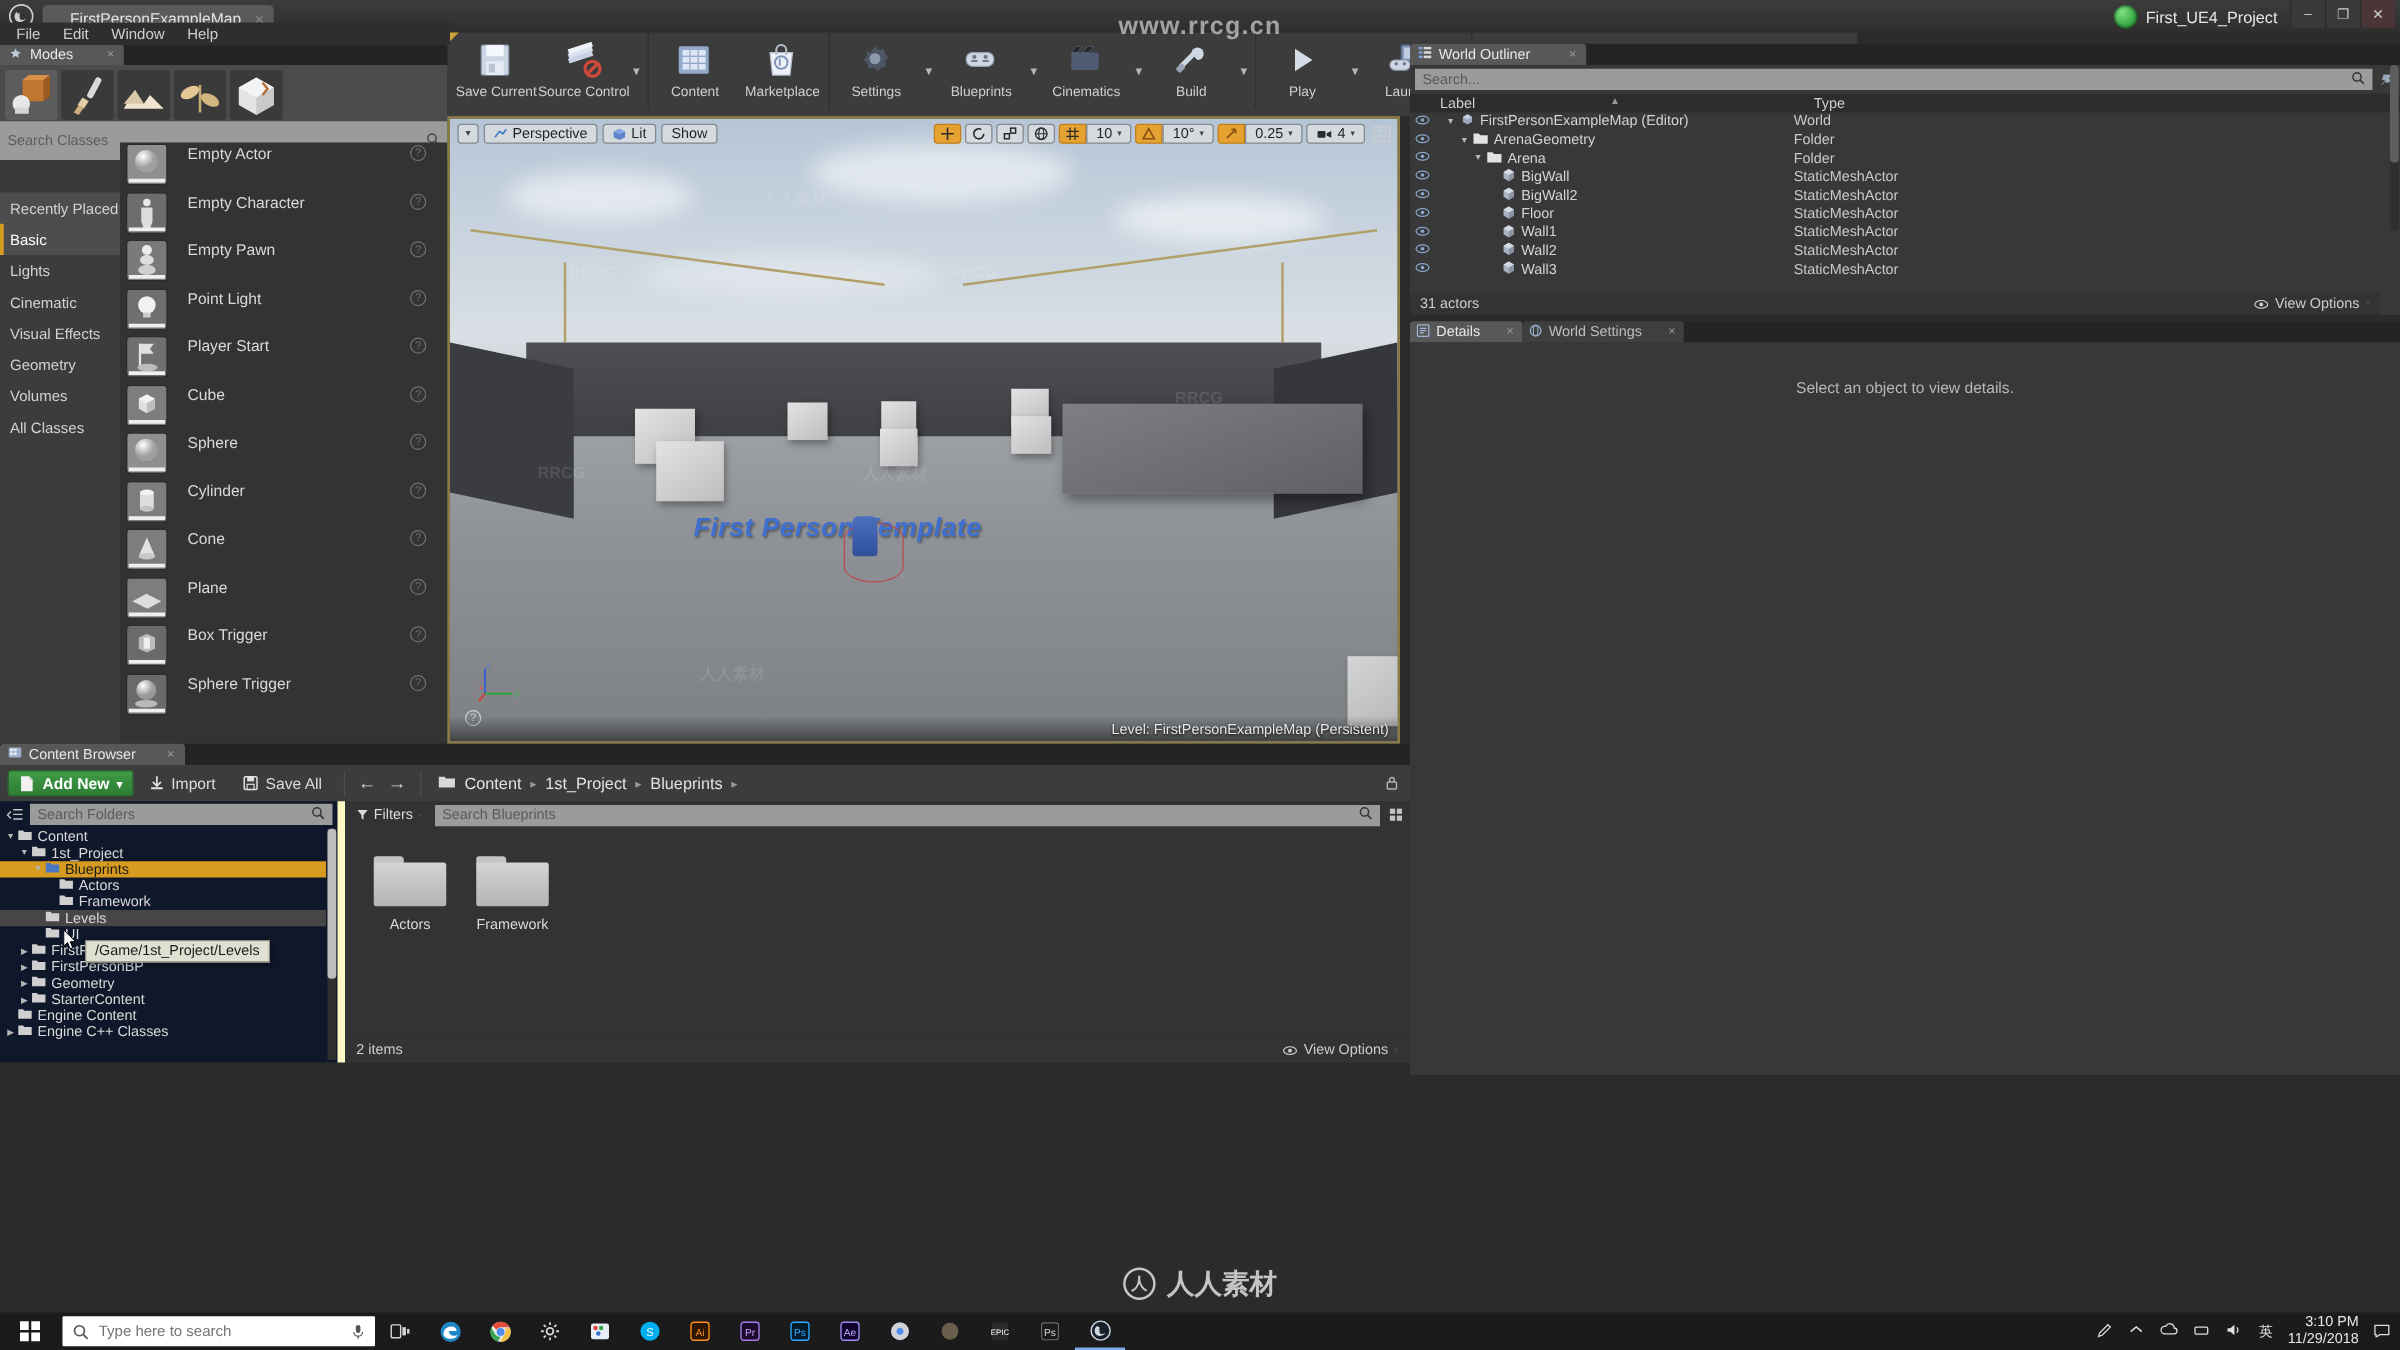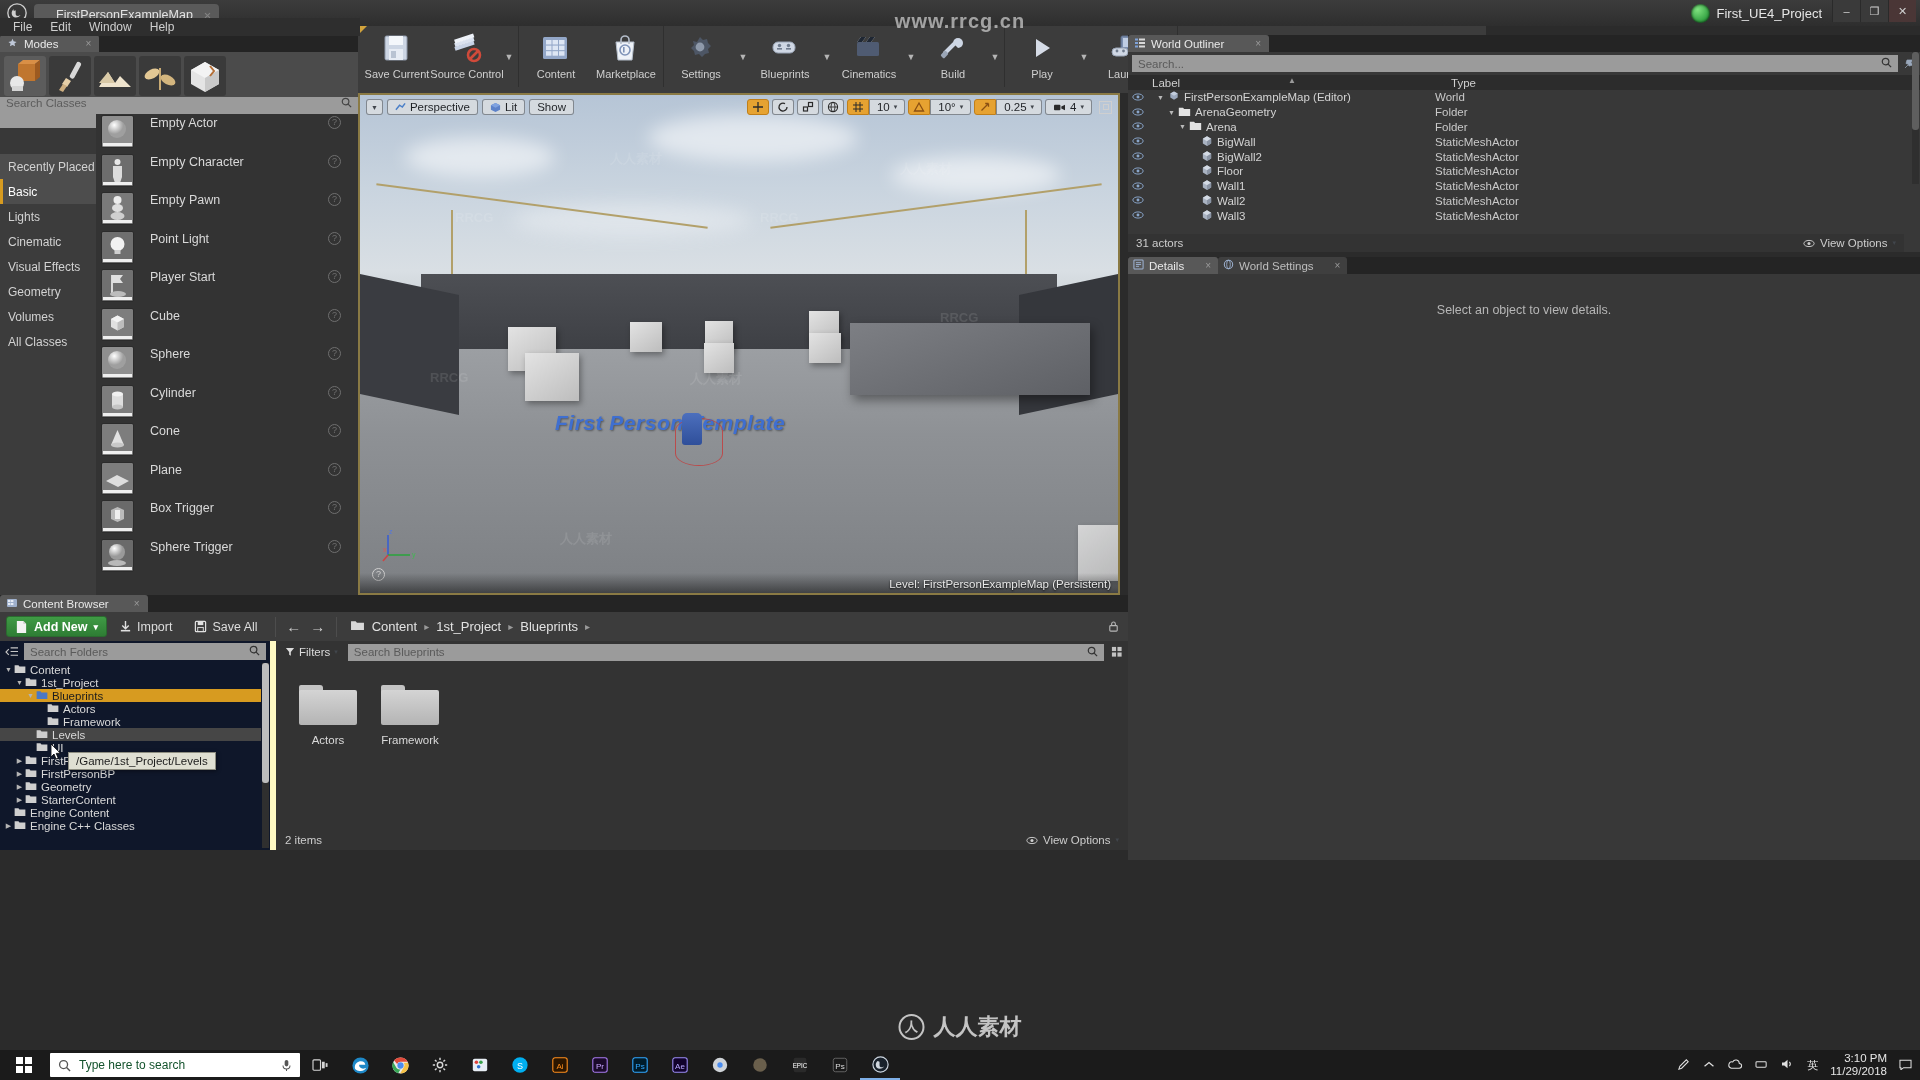--- a/index.html
+++ b/index.html
@@ -45,21 +45,21 @@
       display:flex; align-items:center; gap:5px; padding:0 8px 0 6px; border-radius:3px 3px 0 0;
       font-size:11.5px; color:#e8e8e8; }
   .modes-tab .x { margin-left:22px; color:#9a9a9a; font-size:10px; }
   .modes-icon { width:13px;height:13px; }
 
   .modes-panel { position:absolute; left:0; top:52px; width:358px; height:543px; background:#383838; }
   .mode-btnrow { height:45px; background:#4b4b4b; display:flex; align-items:center; padding:2px 0 0 4px; gap:3px; }
   .mode-btn { width:42px; height:40px; border-radius:3px; background:#3a3a3a; position:relative; overflow:hidden;}
   .mode-btn.sel { background:#5c5c5c; }
   .search-classes { position:absolute; left:0; top:45px; width:358px; height:31px;
-      background:#9b9b9b; color:#5c5c5c; font-size:11.5px; display:flex; padding:0 6px;}
+      background:#9b9b9b; color:#5c5c5c; font-size:11.5px; display:flex; align-items:center; padding:0 6px;}
   .search-classes .mag { margin-left:auto; color:#444; font-size:11px;}
   .cat-col { position:absolute; left:0; top:62px; width:96px; bottom:0; background:#3c3c3c;margin-top:40px; }
   .cat { height:25px; display:flex; align-items:center; padding-left:8px; font-size:12px; color:#d2d2d2; }
   .cat.recent { background:#4d4d4d; }
   .cat.sel { background:#4d4d4d; border-left:3px solid #d79b20; padding-left:5px; color:#fff; }
   .actor-col { position:absolute; left:96px; top:62px; right:0; bottom:0; background:#333333; padding-top:2px;}
   .actor-row { height:38.5px; display:flex; align-items:flex-start; padding-left:6px; position:relative;}
   .actor-thumb { width:31px; height:31px; border-radius:2px; background:#8c8c8c; position:relative;
      overflow:hidden; box-shadow:0 0 0 1px #2b2b2b;}
   .actor-thumb .bar { position:absolute; left:1px; right:1px; bottom:1px; height:3px; background:#efefef;}
@@ -239,21 +239,21 @@
   .wm-tile{ position:absolute; color:rgba(255,255,255,.11); font-size:13px; font-weight:bold;
      pointer-events:none; z-index:20;}
 
   
   .taskbar{ position:absolute; left:0; bottom:0; width:1920px; height:30px; background:#1b1b1b;
      display:flex; align-items:center;}
   .startbtn{ width:48px;height:30px; display:flex; align-items:center; justify-content:center;}
   .win-sq{ width:7px;height:7px; background:#fff; }
   .win-grid{ display:grid; grid-template-columns:7px 7px; grid-template-rows:7px 7px; gap:2px;}
   .tb-search{ width:250px; height:24px; background:#fff; border-radius:1px; display:flex;
-     align-items:center; gap:8px; padding:0 8px; margin-left:2px; color:#14532d; font-size:12px;}
+     align-items:center; gap:8px; padding:0 8px; margin-left:2px; color:#737373; font-size:12px;}
   .tb-task{ width:40px;height:30px; display:flex;align-items:center;justify-content:center;}
   .tray{ margin-left:auto; display:flex; align-items:center; gap:12px; padding-right:8px;
      color:#e6e6e6; font-size:11px;}
   .clock{ text-align:right; line-height:13px; font-size:11.5px;}
 </style>
 </head>
 <body>
 
 <div id="app">
 

